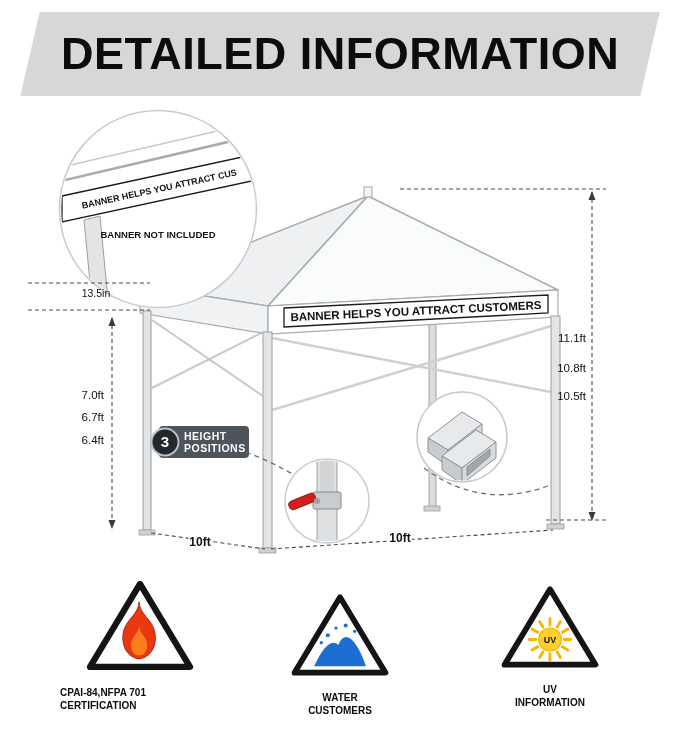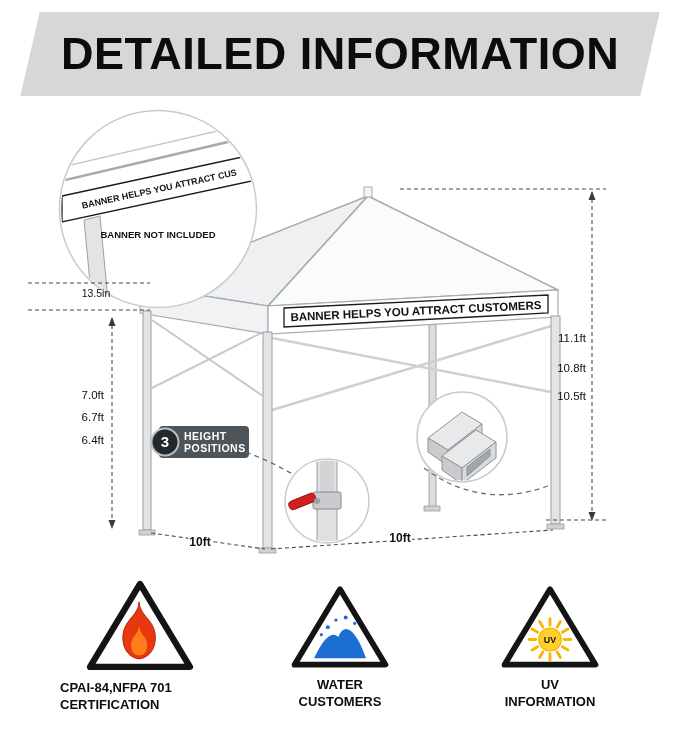--- a/index.html
+++ b/index.html
@@ -27,26 +27,26 @@
   .banner-txt { font-size:11.5px; font-weight:700; fill:#111; }
   .inset-banner-txt { font-size:9px; font-weight:700; fill:#111; }
   .inset-note { font-size:9.5px; font-weight:700; fill:#111; }
   .badge-num { font-size:15px; font-weight:700; fill:#fff; }
   .badge-txt { font-size:10.5px; font-weight:700; fill:#fff; letter-spacing:0.5px; }
   .uv-txt { font-size:11px; font-weight:700; fill:#141414; }
   
   .features { position:absolute; left:0; top:573px; width:679px; height:162px; }
   .feature { position:absolute; display:flex; flex-direction:column; align-items:center;justify-content:flex-end; }
   .feature-fire  { left:35px;  top:2px; width:210px; }
-  .feature-water { left:250px; top:8px; width:180px; }
+  .feature-water { left:250px; top:16px; width:180px; }
   .feature-uv    { left:460px; top:8px; width:180px; }
   .feature-fire  svg { width:116px; height:100px; }
   .feature-water svg, .feature-uv svg { width:106px; height:91px; }
   .tri-outline { fill:#ffffff; stroke:#141414; stroke-width:7; stroke-linejoin:round; }
-  .flabel { margin-top:4px; font-weight:700; font-size:13px; line-height:1.32; color:#0d0d0d; text-align:center; }
+  .flabel { margin-top:11px; font-weight:700; font-size:10px; line-height:1.32; color:#0d0d0d; text-align:center; }
   .flabel-left { text-align:left; width:160px; margin-left:auto; margin-right:auto; }
 </style>
 </head>
 <body>
 
 <div class="page">
 
   <div class="header-banner">
     <div class="header-title">DETAILED INFORMATION</div>
   </div>

